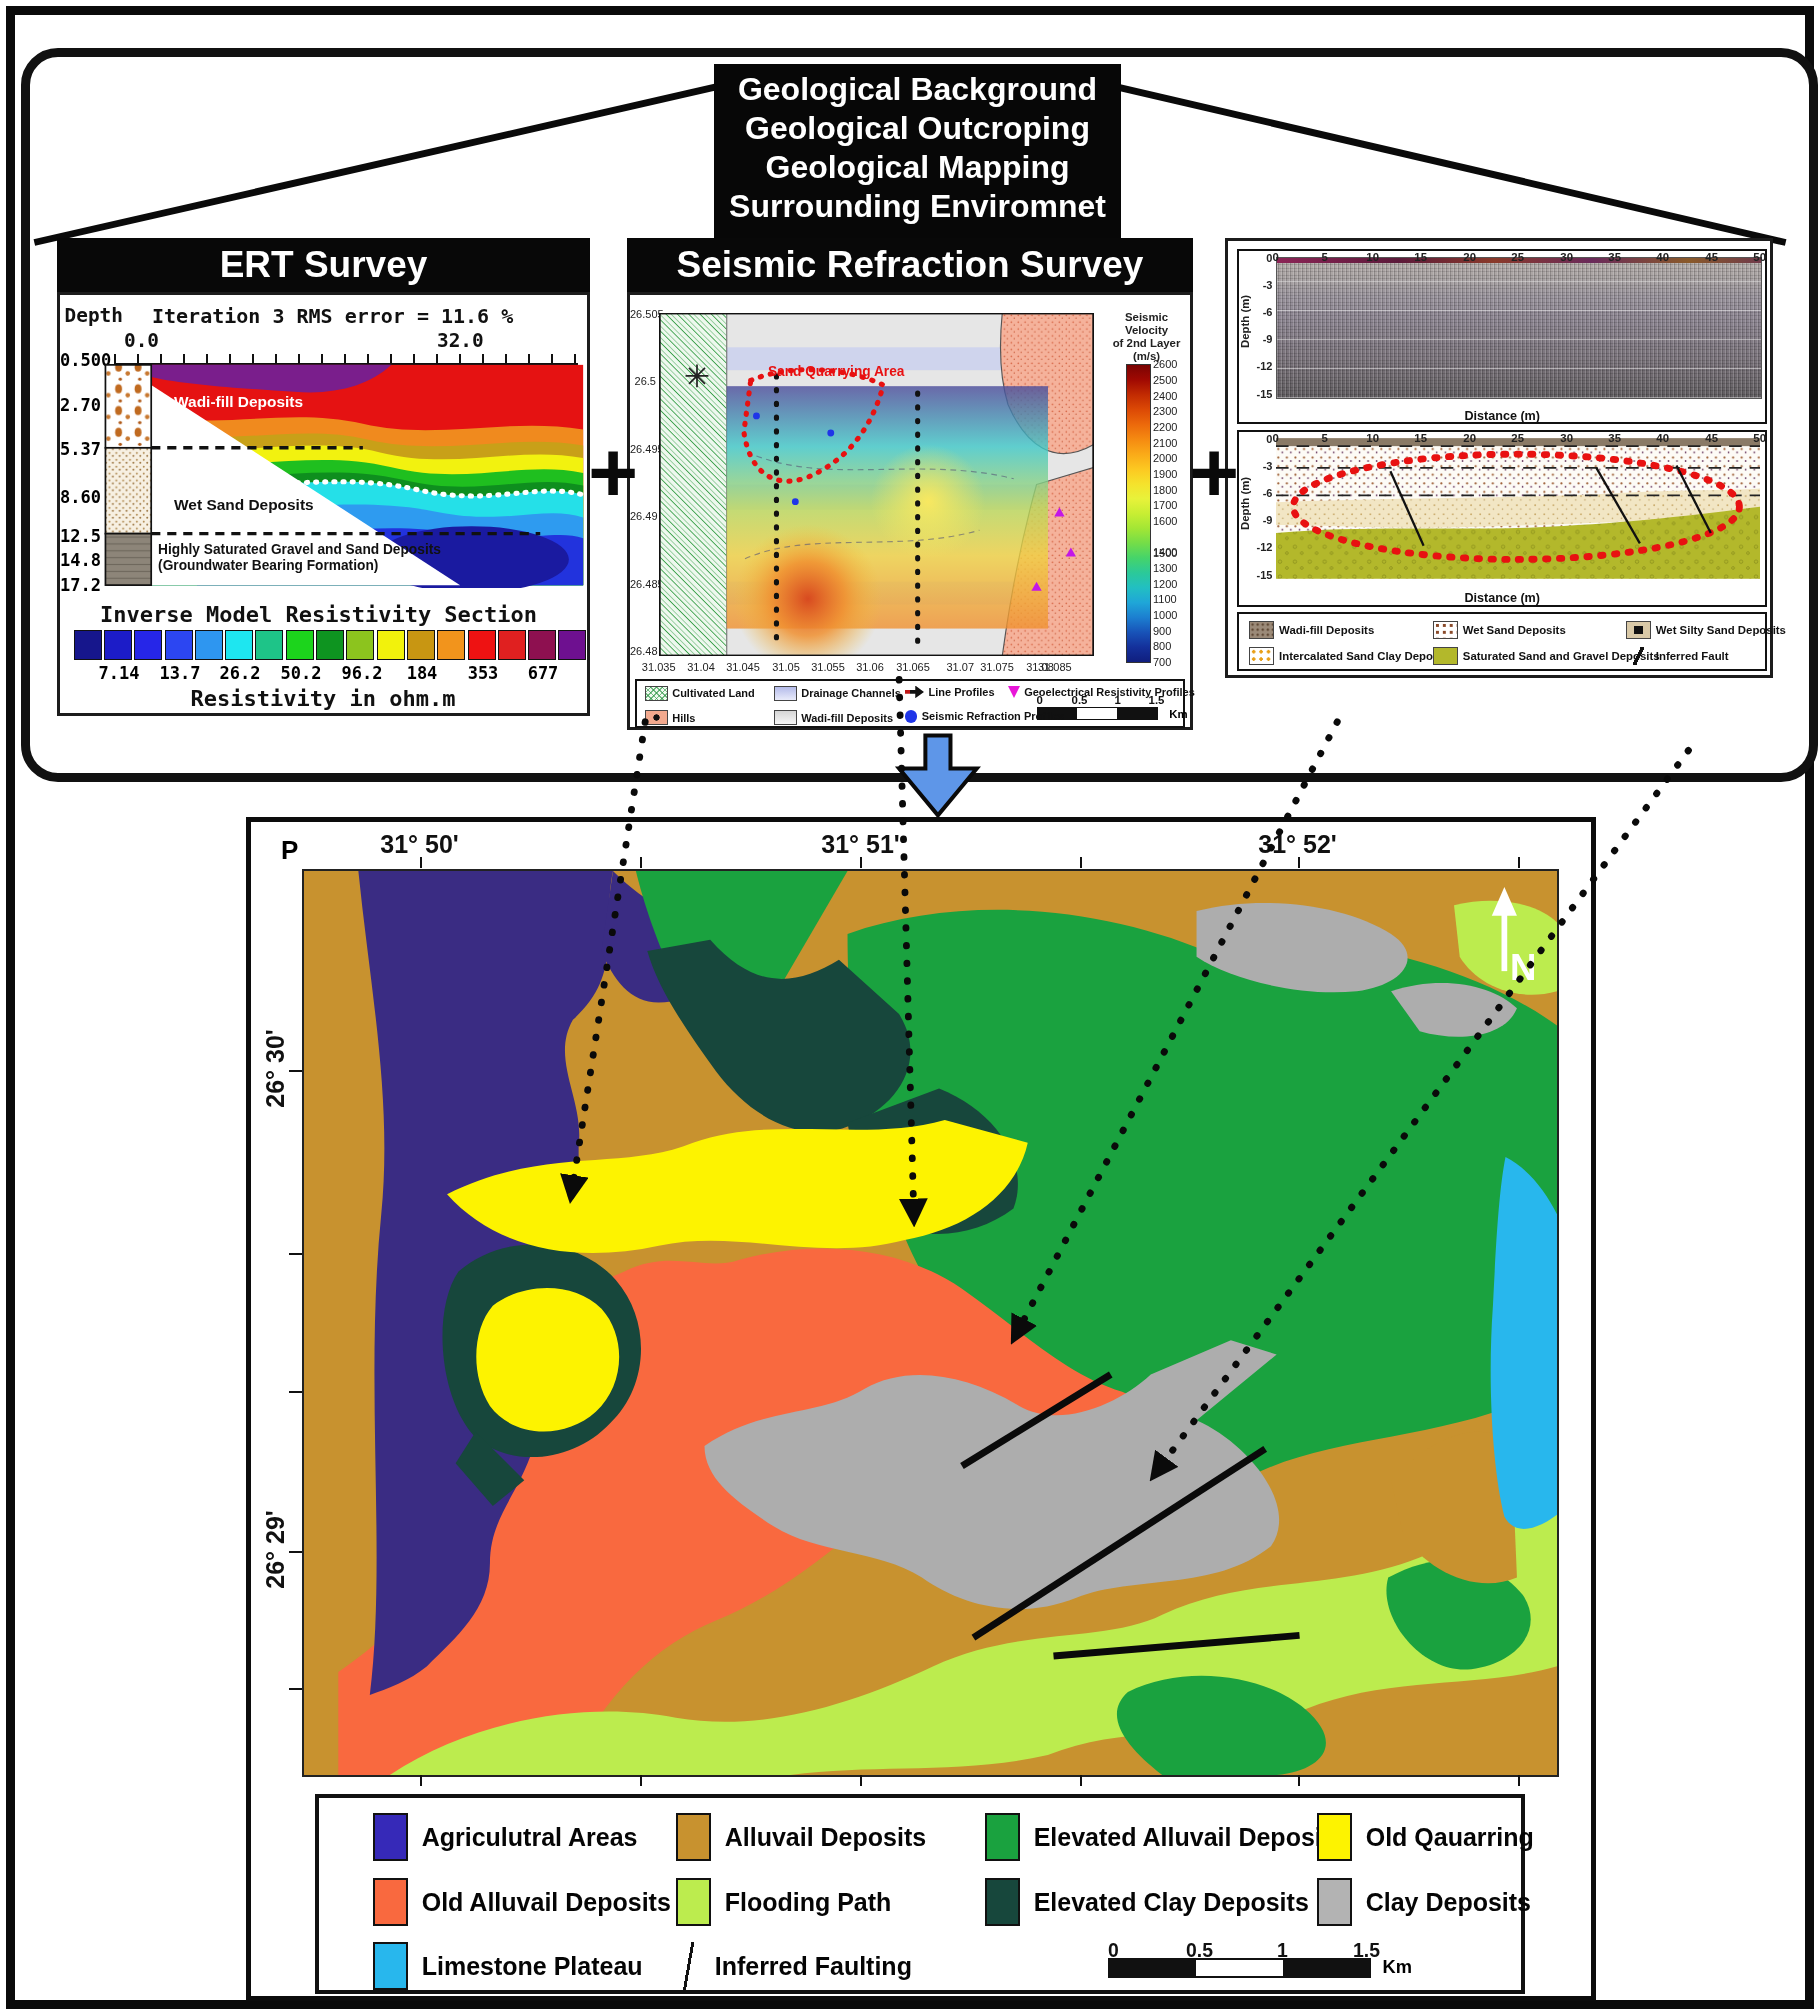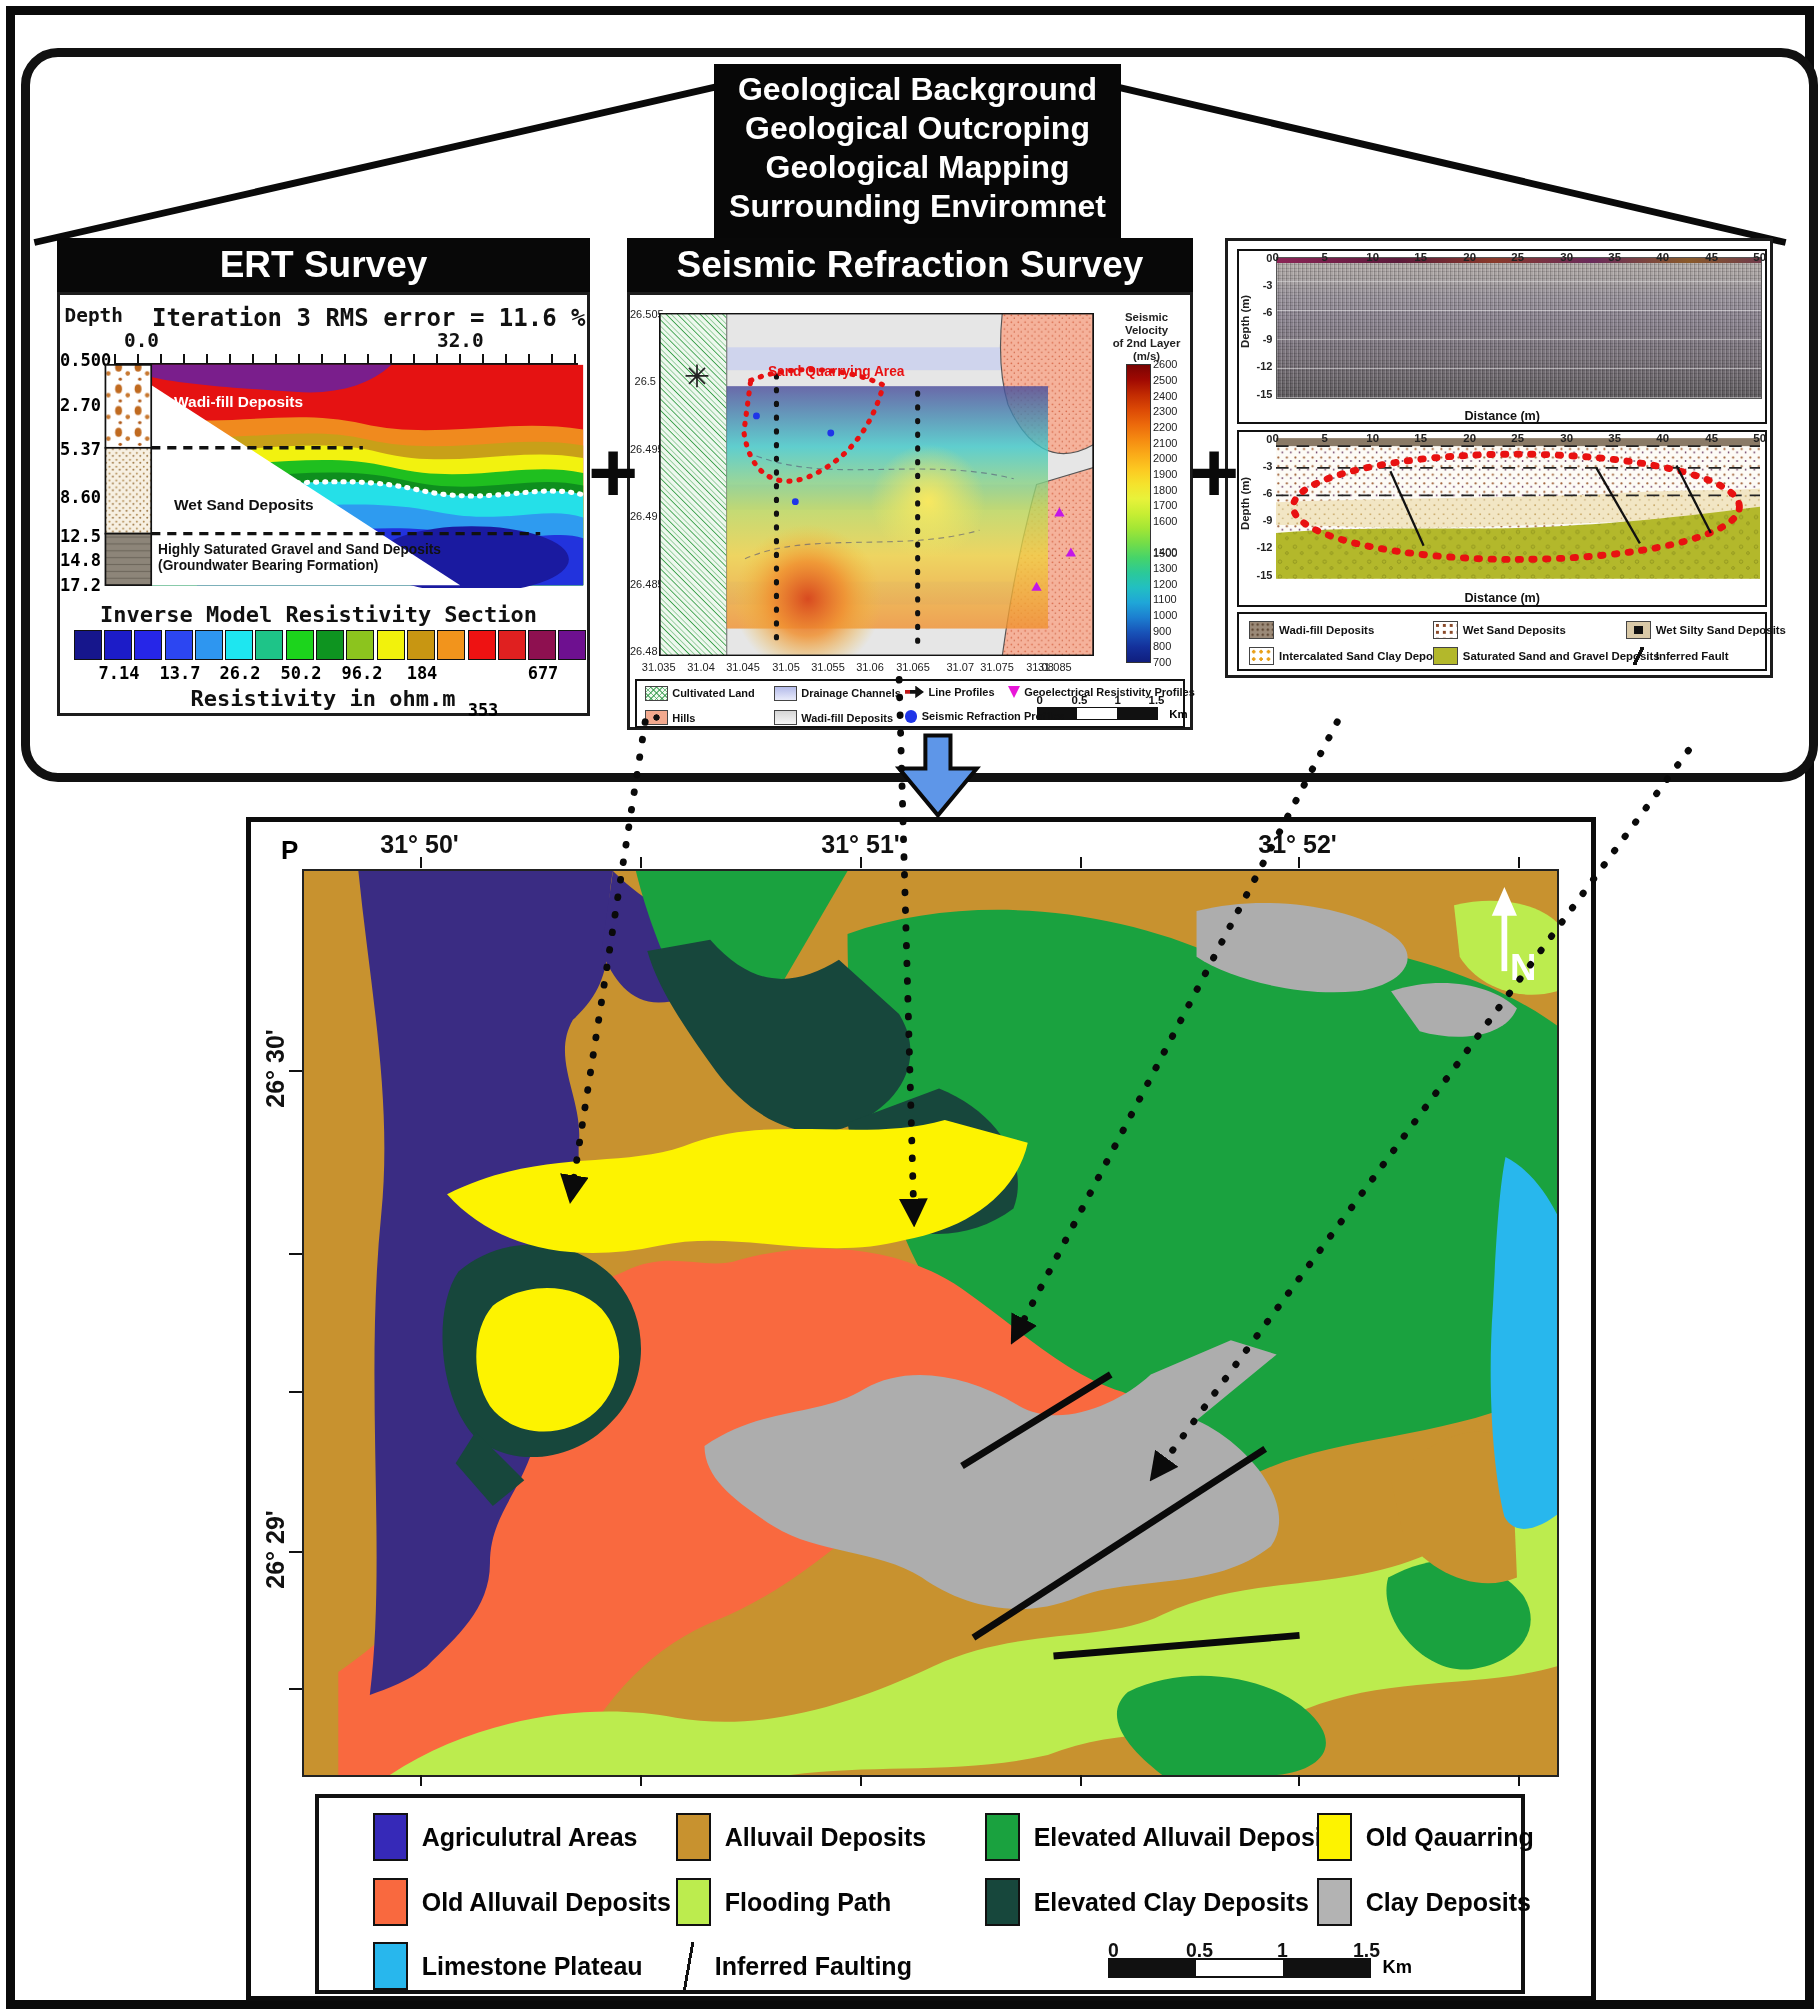--- a/index.html
+++ b/index.html
@@ -98,21 +98,21 @@
     <div>Geological Background</div>
     <div>Geological Outcroping</div>
     <div>Geological Mapping</div>
     <div>Surrounding Enviromnet</div>
   </div>
 
   <div class="panel" style="left:57px;top:238px;width:533px;">
     <div class="phead">ERT Survey</div>
     <div class="pbody" style="height:424px;">
       <span class="ert-txt mono" style="left:4.6px;top:9.2px;font-size:19.4px;">Depth</span>
-      <span class="ert-txt mono" style="left:92px;top:9.2px;font-size:24px;">Iteration 3 RMS error = 11.6 %</span>
+      <span class="ert-txt mono" style="left:92px;top:9.2px;font-size:20px;">Iteration 3 RMS error = 11.6 %</span>
       <span class="ert-txt mono" style="left:64px;top:34px;font-size:19.4px;">0.0</span>
       <span class="ert-txt mono" style="left:377px;top:34px;font-size:19.4px;">32.0</span>
       <div id="ert-ruler"></div>
       <div id="ert-depths">
           <div class="ert-depth" style="top: 55px;">0.500</div>
           <div class="ert-depth" style="top: 100px;">2.70</div>
           <div class="ert-depth" style="top: 144px;">5.37</div>
           <div class="ert-depth" style="top: 192px;">8.60</div>
           <div class="ert-depth" style="top: 231px;">12.5</div>
           <div class="ert-depth" style="top: 255px;">14.8</div>
@@ -181,21 +181,21 @@
           <div class="ert-sw" style="background: rgb(142, 16, 80);"></div>
           <div class="ert-sw" style="background: rgb(110, 16, 144);"></div>
         </div>
       <div id="ert-scale-labels">
           <span class="ert-sv" style="left: 36px;">7.14</span>
           <span class="ert-sv" style="left: 97px;">13.7</span>
           <span class="ert-sv" style="left: 157px;">26.2</span>
           <span class="ert-sv" style="left: 218px;">50.2</span>
           <span class="ert-sv" style="left: 279px;">96.2</span>
           <span class="ert-sv" style="left: 339px;">184</span>
-          <span class="ert-sv" style="left: 400px; margin-top: 37px;">353</span>
+          <span class="ert-sv" style="left: 400px;">353</span>
           <span class="ert-sv" style="left: 460px;">677</span>
         </div>
       <span class="ert-txt mono" style="left:0;top:391px;width:526px;text-align:center;font-size:22px;">Resistivity in ohm.m</span>
     </div>
   </div>
 
   <div class="plus" style="left:588px;top:423px;">+</div>
 
   <div class="panel" style="left:627px;top:238px;width:566px;">
     <div class="phead">Seismic Refraction Survey</div>

